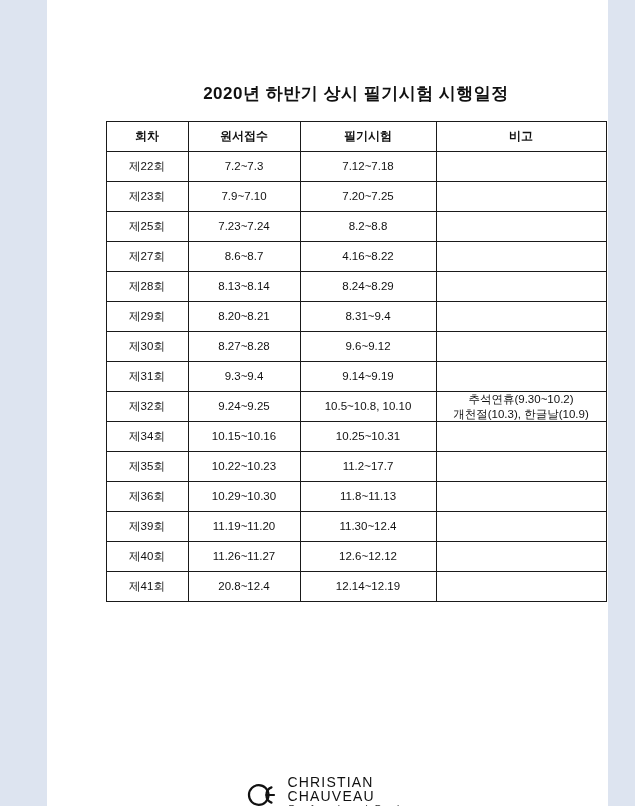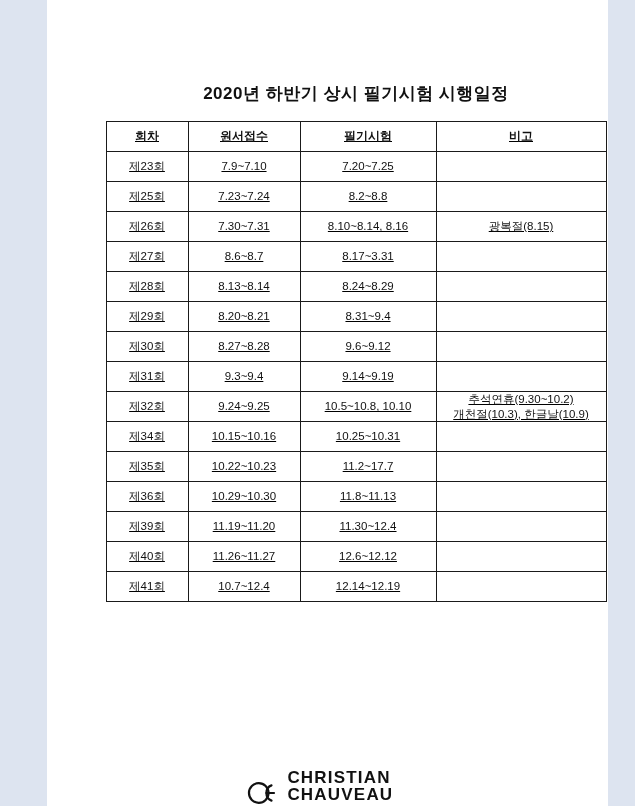--- a/index.html
+++ b/index.html
@@ -47,21 +47,20 @@
     color: #111111;
     letter-spacing: 0.5px;
     padding-top: 50px;
     padding-bottom: 16px;
   }
   table.schedule {
     border-collapse: collapse;
     width: 500px;
     margin: 0 auto;
     table-layout: fixed;
-    text-decoration: underline;
   }
   table.schedule th,
   table.schedule td {
     border: 1px solid #1a1a1a;
     text-align: center;
     color: #111111;
     font-size: 11.5px;
     height: 30px;
     padding: 0 2px;
     line-height: 1.25;
@@ -98,22 +97,22 @@
   .logo-mark {
     width: 34px;
     height: 34px;
     flex: 0 0 34px;
   }
   .logo-text {
     text-align: left;
     line-height: 1.02;
   }
   .logo-line1, .logo-line2 {
-    font-weight: bold;
-    font-size: 17px;
+    font-weight: normal;
+    font-size: 14px;
     letter-spacing: 1.2px;
     color: #111111;
     display: block;
   }
   .logo-line3 {
     font-size: 10px;
     letter-spacing: 2.2px;
     color: #333333;
     display: block;
     margin-top: 2px;
@@ -142,41 +141,41 @@
       <thead>
         <tr>
           <th>회차</th>
           <th>원서접수</th>
           <th>필기시험</th>
           <th>비고</th>
         </tr>
       </thead>
       <tbody>
           <tr>
+            <td>제22회</td>
+            <td>7.2~7.3</td>
+            <td>7.12~7.18</td>
+            <td class="note"></td>
+          </tr>
+          <tr>
             <td>제23회</td>
             <td>7.9~7.10</td>
             <td>7.20~7.25</td>
             <td class="note"></td>
           </tr>
           <tr>
             <td>제25회</td>
             <td>7.23~7.24</td>
             <td>8.2~8.8</td>
             <td class="note"></td>
           </tr>
           <tr>
-            <td>제26회</td>
-            <td>7.30~7.31</td>
-            <td>8.10~8.14, 8.16</td>
-            <td class="note">광복절(8.15)</td>
-          </tr>
-          <tr>
             <td>제27회</td>
             <td>8.6~8.7</td>
-            <td>8.17~3.31</td>
+            <td>4.16~8.22</td>
             <td class="note"></td>
           </tr>
           <tr>
             <td>제28회</td>
             <td>8.13~8.14</td>
             <td>8.24~8.29</td>
             <td class="note"></td>
           </tr>
           <tr>
             <td>제29회</td>
@@ -227,21 +226,21 @@
             <td class="note"></td>
           </tr>
           <tr>
             <td>제40회</td>
             <td>11.26~11.27</td>
             <td>12.6~12.12</td>
             <td class="note"></td>
           </tr>
           <tr>
             <td>제41회</td>
-            <td>10.7~12.4</td>
+            <td>20.8~12.4</td>
             <td>12.14~12.19</td>
             <td class="note"></td>
           </tr>
         </tbody>
     </table>
 
     <div class="footer">
       <div class="logo">
         <span class="logo-mark">
           <svg viewBox="0 0 40 40" width="34" height="34" aria-hidden="true">

